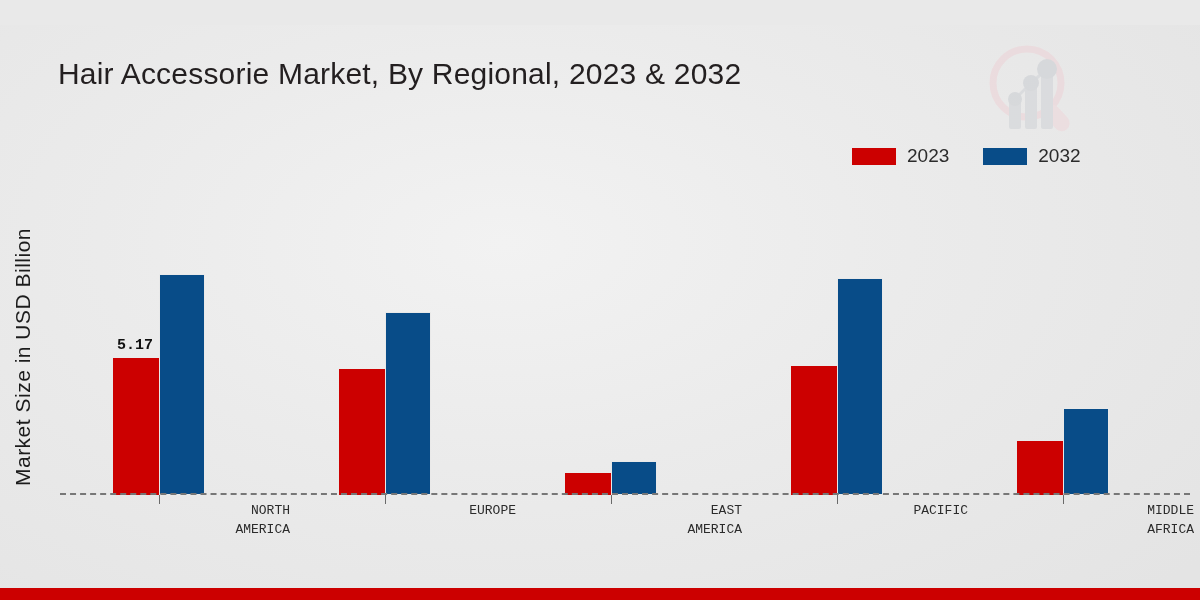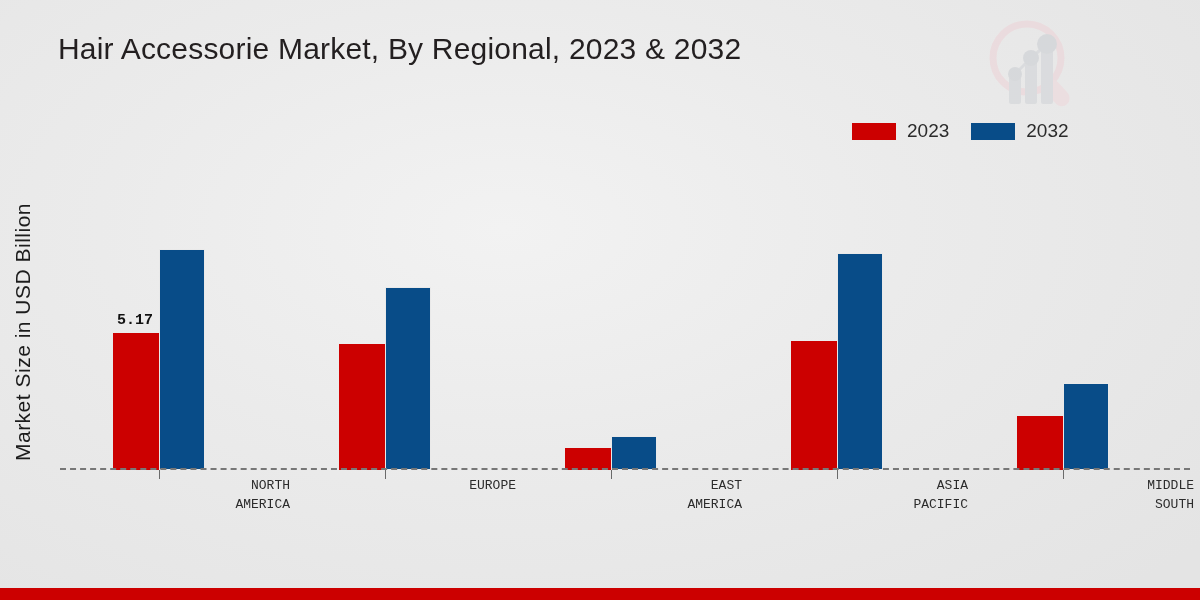--- a/index.html
+++ b/index.html
@@ -6,36 +6,37 @@
   body{
     width:1200px;height:600px;overflow:hidden;
     font-family:"Liberation Sans", sans-serif;
     background:#e9e9e9;
     position:relative;
   }
   .page{
     position:absolute;inset:0;
     background:
       radial-gradient(ellipse 900px 500px at 42% 38%, #f2f2f2 0%, #ebebeb 45%, #e4e4e4 100%);
+    margin-top: 25px;
   }
   
   .watermark{
     position:absolute;left:975px;top:12px;width:112px;height:100px;
     opacity:.55;
   }
   
   .title{
     position:absolute;left:58px;top:32px;
     font-size:30px;color:#231f20;letter-spacing:.2px;
     white-space:nowrap;font-weight:400;
   }
   
   .legend{
     position:absolute;left:840px;top:120px;
-    display:flex;align-items:center;gap:22px;padding-left:12px;
+    display:flex;align-items:center;gap:34px;padding-left:12px;
   }
   .legend-item{display:flex;align-items:center;gap:11px;}
   .legend-swatch{width:44px;height:17px;display:block;}
   .legend-label{font-size:19px;color:#2b2b2b;}
   
   .ytitle{
     position:absolute;left:-142px;top:320px;
     width:330px;text-align:center;
     transform:rotate(-90deg);
     font-size:21px;color:#1c1c1c;letter-spacing:.5px;
@@ -154,33 +155,32 @@
             <span>AMERICA</span>
           </div>
         </div>
         <div class="group">
           <div class="bars">
             <div class="bar s2023" title="ASIA PACIFIC 2023: 4.88" style="height: 129px; background: rgb(204, 0, 0);"></div>
             <div class="bar s2032" title="ASIA PACIFIC 2032: 8.21" style="height: 217px; background: rgb(8, 76, 136);"></div>
           </div>
           <div class="tick"></div>
           <div class="cat">
-            <span>ASIA</span>
             <span>PACIFIC</span>
           </div>
         </div>
         <div class="group">
           <div class="bars">
             <div class="bar s2023" title="MIDDLE EAST AND AFRICA 2023: 2.03" style="height: 54px; background: rgb(204, 0, 0);"></div>
             <div class="bar s2032" title="MIDDLE EAST AND AFRICA 2032: 3.29" style="height: 87px; background: rgb(8, 76, 136);"></div>
           </div>
           <div class="tick"></div>
           <div class="cat">
             <span>MIDDLE</span>
-            <span>SOUTH</span>
+            <span>AFRICA</span>
           </div>
         </div>
       </div>
     <div class="baseline"></div>
   </div>
 
   <div class="bottom-band"></div>
 </div>
 
 </body></html>

